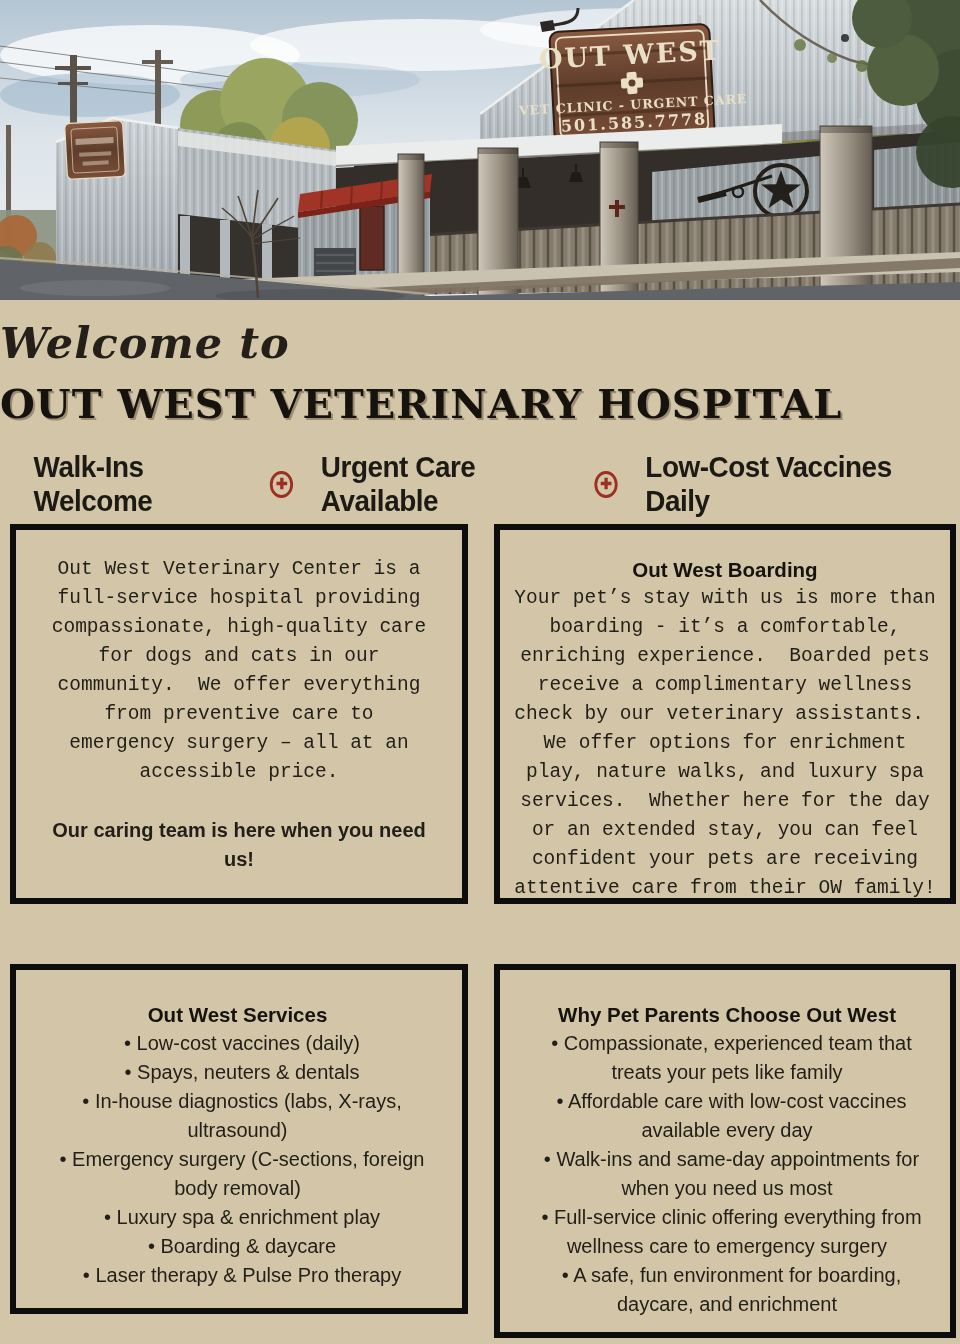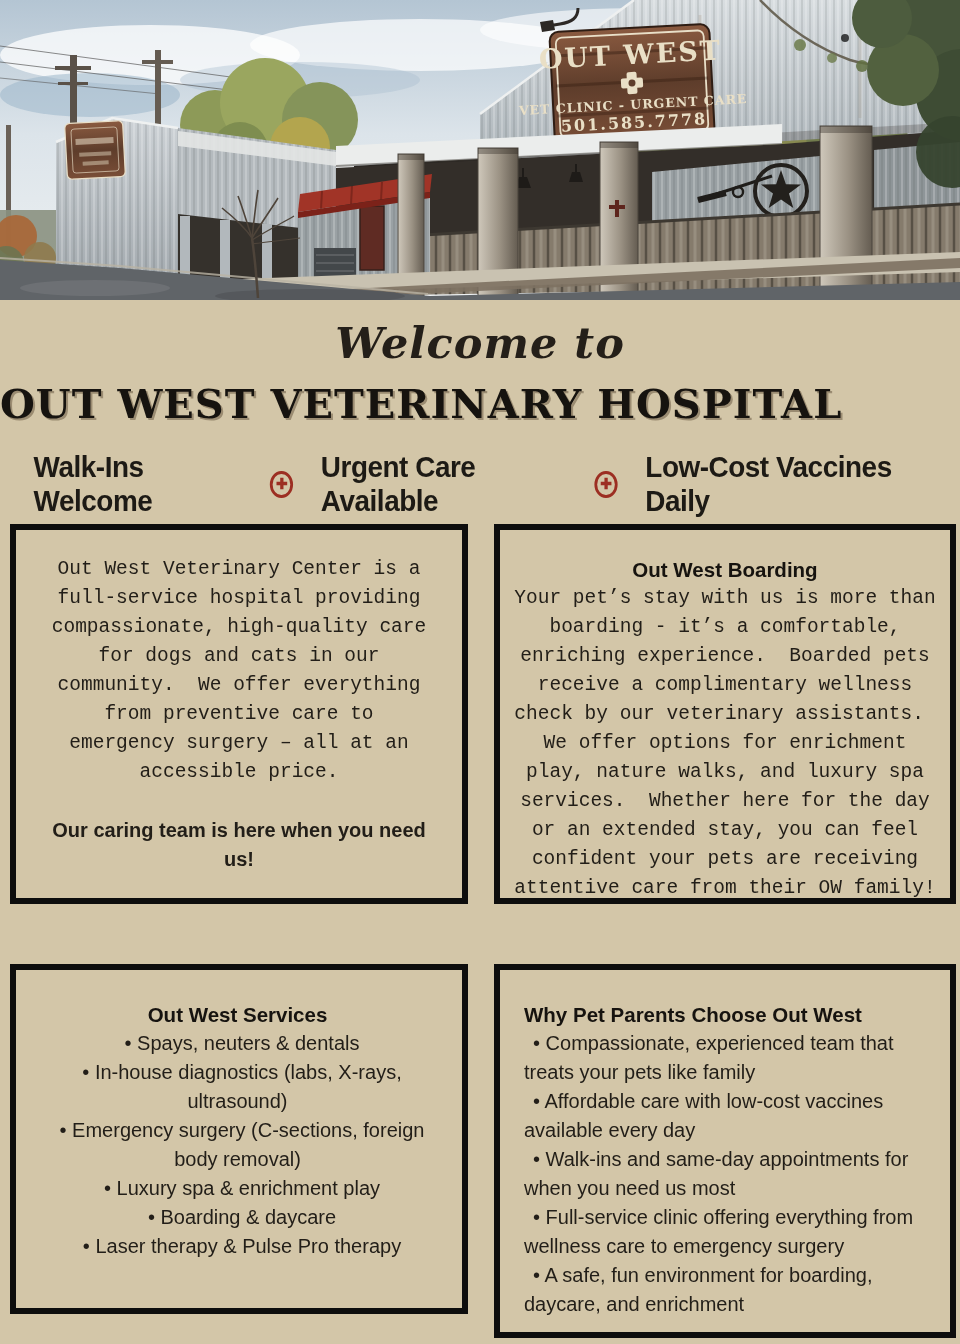--- a/index.html
+++ b/index.html
@@ -1,39 +1,39 @@
 <!DOCTYPE html>
 <html><head>
 <meta charset="utf-8">
 <style>
   html,body{margin:0;padding:0;background:#d3c6a8;}
   .page{position:relative;width:960px;height:1344px;background:#d3c6a8;overflow:hidden;
         font-family:"Liberation Sans",sans-serif;color:#221e18;}
   .photo{position:absolute;top:0;left:0;width:960px;height:300px;}
   .photo svg{display:block;width:100%;height:100%;}
 
-  .welcome{position:absolute;top:318px;left:0;width:100%;text-align:center;
+  .welcome{position:absolute;top:318px;left:0;width:100%;
            font-family:"DejaVu Serif",serif;font-style:italic;font-weight:bold;
            font-size:43px;color:#241f19;letter-spacing:1px;}
   .title{position:absolute;top:380px;left:0;width:100%;text-align:left;
          font-family:"DejaVu Serif",serif;font-weight:bold;font-size:40px;
          letter-spacing:1px;color:#16130f;text-shadow:2px 2px 0 rgba(110,92,70,.55);}
   .tagline{position:absolute;top:450px;left:0;width:100%;display:flex;
            justify-content:center;align-items:center;gap:30px;
            font-size:30px;font-weight:bold;letter-spacing:-0.5px;color:#1d1a15;
            transform:scaleX(0.93);transform-origin:center;}
   .cross-badge{display:inline-flex;align-items:center;justify-content:center;
                width:27px;height:27px;border:3px solid #9c2e22;border-radius:50%;
                color:#9c2e22;font-size:15px;font-weight:bold;box-sizing:border-box;}
 
   .panel{position:absolute;background:#d3c6a8;border:6px solid #0d0d0d;box-sizing:border-box;}
   .p-about   {left:10px;  top:524px; width:458px; height:380px; padding:25px 34px 0;text-align:center;}
   .p-boarding{left:494px; top:524px; width:462px; height:380px; padding:25px 12px 0;text-align:center;}
   .p-services{left:10px;  top:964px; width:458px; height:350px; padding:30px 20px 0 17px;text-align:center;}
-  .p-why     {left:494px; top:964px; width:462px; height:374px; padding:30px 20px 0 24px;text-align:left;}
+  .p-why     {left:494px; top:964px; width:462px; height:374px; padding:30px 20px 0 24px;text-align:center;}
 
   .panel h3{margin:0;font-size:20.5px;line-height:29px;font-weight:bold;color:#16130f;}
   .panel p.body{margin:0;font-size:19.5px;line-height:29px;font-family:Liberation Mono, monospace;}
   .panel p.footer{margin:29px 0 8px;font-size:20px;line-height:29px;font-weight:bold;}
   .bullets{margin:0;}
   .bullets p{margin:0;font-size:20px;line-height:29px;text-indent:9px;}
   .bullets p::before{content:"• ";}
 </style>
 </head>
 <body>
@@ -287,20 +287,21 @@
   </div>
 
   <div class="panel p-boarding">
     <h3>Out West Boarding</h3>
     <p class="body">Your pet’s stay with us is more than boarding - it’s a comfortable, enriching experience.&nbsp; Boarded pets receive a complimentary wellness check by our veterinary assistants.&nbsp; We offer options for enrichment play, nature walks, and luxury spa services.&nbsp; Whether here for the day or an extended stay, you can feel confident your pets are receiving attentive care from their OW family!</p>
   </div>
 
   <div class="panel p-services">
     <h3>Out West Services</h3>
     <div class="bullets">
+      <p>Low-cost vaccines (daily)</p>
       <p>Spays, neuters &amp; dentals</p>
       <p>In-house diagnostics (labs, X-rays, ultrasound)</p>
       <p>Emergency surgery (C-sections, foreign body removal)</p>
       <p>Luxury spa &amp; enrichment play</p>
       <p>Boarding &amp; daycare</p>
       <p>Laser therapy &amp; Pulse Pro therapy</p>
     </div>
   </div>
 
   <div class="panel p-why">

